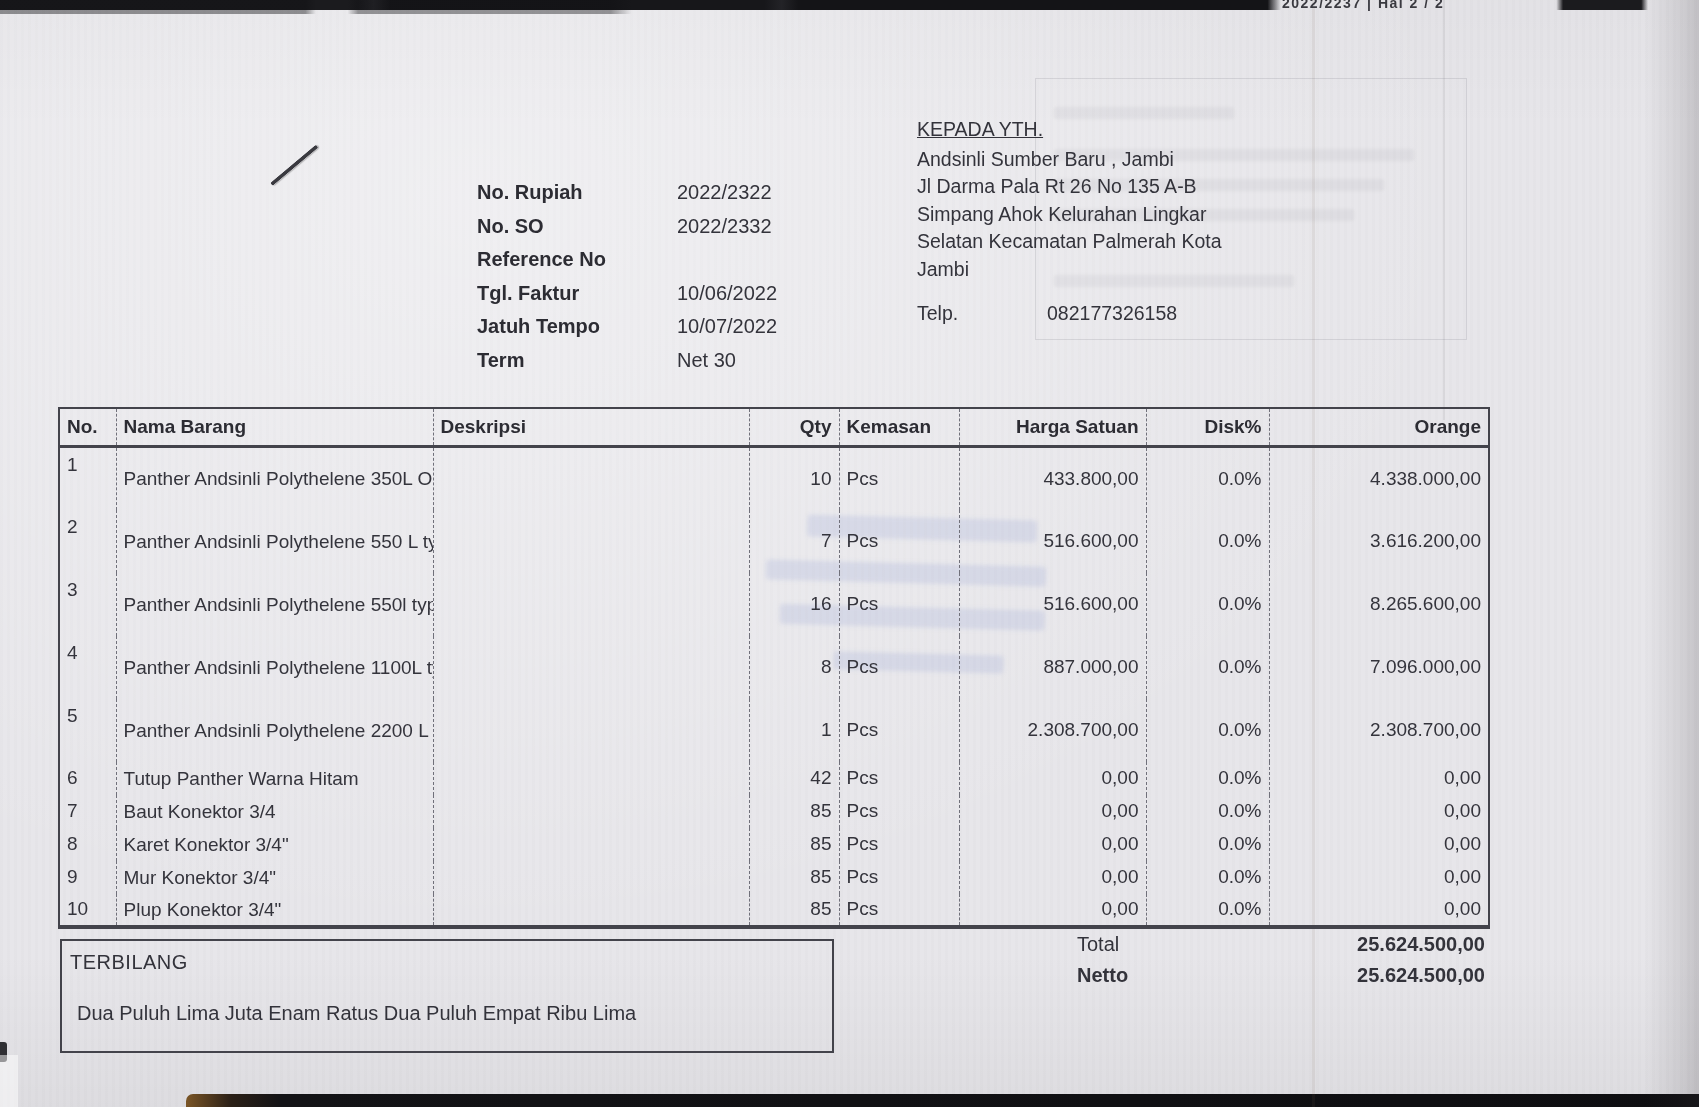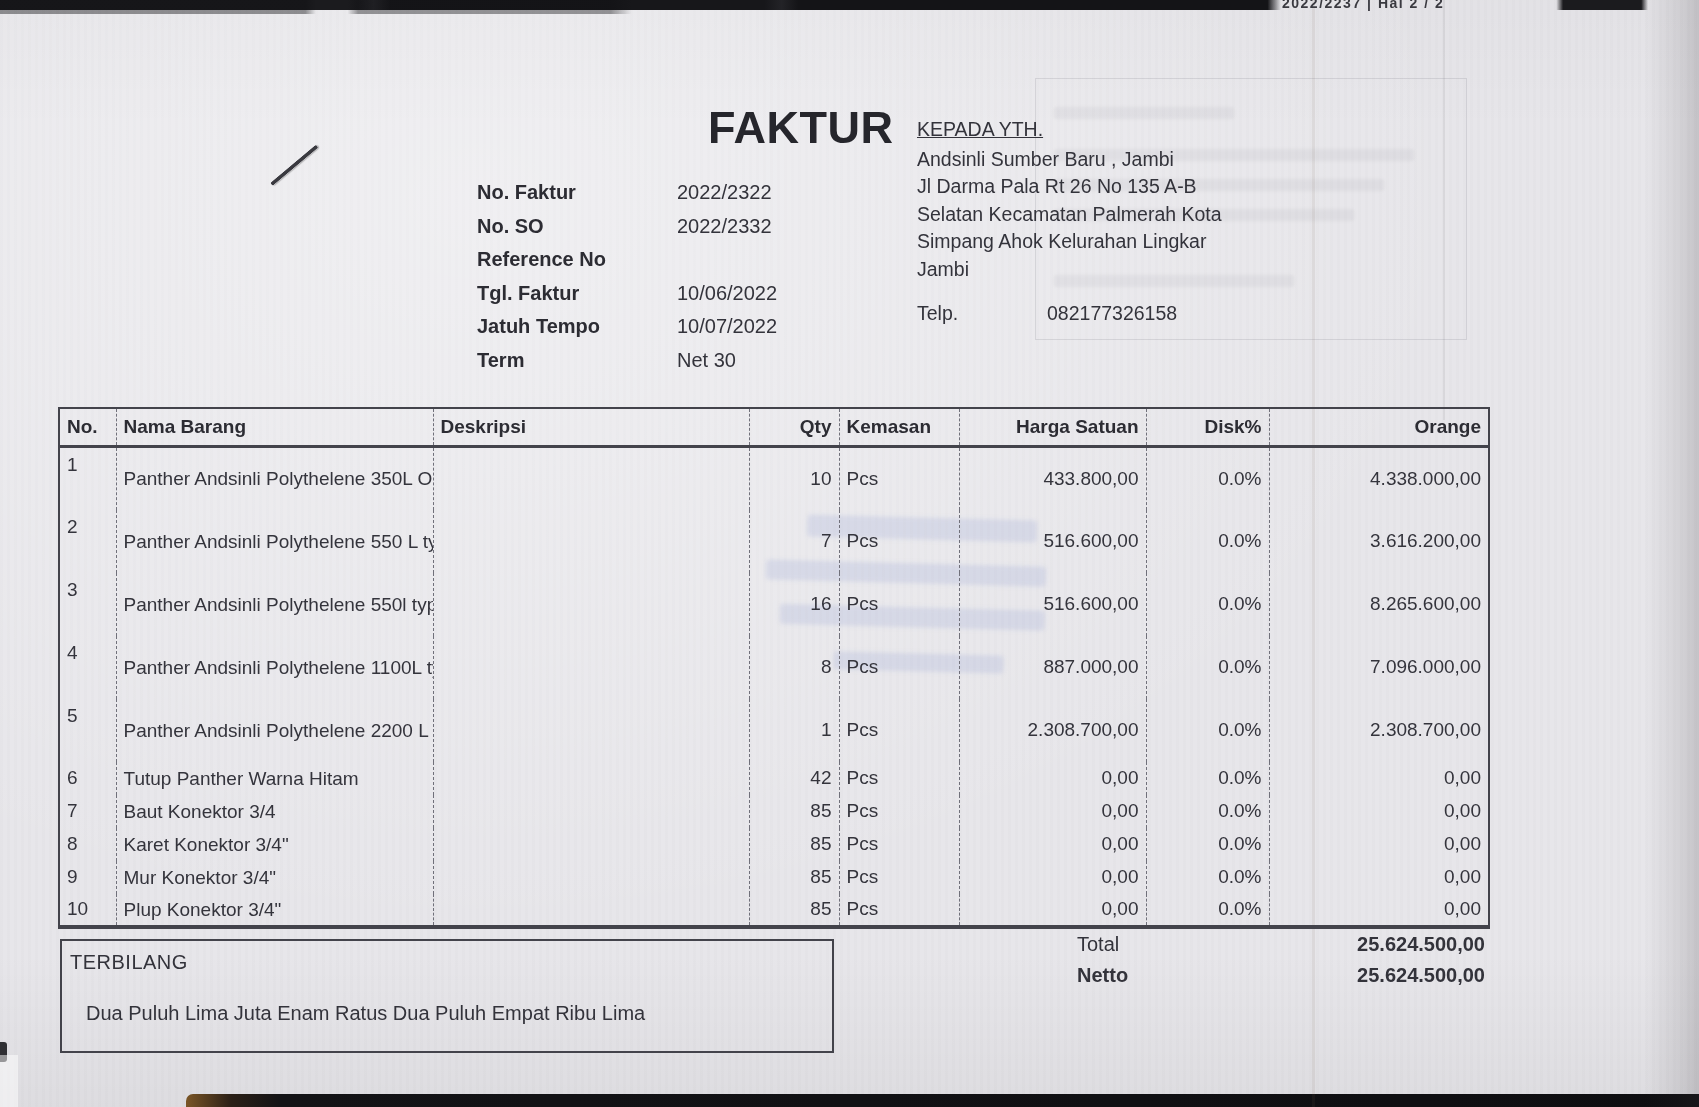--- a/index.html
+++ b/index.html
@@ -47,21 +47,21 @@
     padding:2px 7px;white-space:nowrap;overflow:hidden;}
   table.items th:last-child, table.items td:last-child{border-right:none;}
   tr.tall{height:63px;} tr.short{height:33px;}
   .al{text-align:left;} .ac{text-align:right;} .ar{text-align:right;}
   td.nama{white-space:pre-line;line-height:23px;}
   
   .tot-lbl{font-size:20px;color:#33333b;}
   .tot-val{font-size:20px;color:#33333b;text-align:right;width:325px;font-weight:bold;}
   .terbilang-box{left:60px;top:939px;width:770px;height:110px;border:2px solid #43434b;}
   .terbilang-box .tb-label{margin:10px 0 0 8px;font-size:20px;letter-spacing:.5px;color:#33333b;}
-  .terbilang-box .tb-lines{margin:24px 0 0 24px;font-size:20px;line-height:30px;color:#33333b;}
+  .terbilang-box .tb-lines{margin:24px 0 0 15px;font-size:20px;line-height:30px;color:#33333b;}
   
   .ghost-box{left:1035px;top:78px;width:430px;height:260px;border:1px solid rgba(80,80,95,.14);}
   .ghost-line{position:absolute;background:rgba(95,95,115,.07);filter:blur(1.5px);height:12px;border-radius:3px;}
   .ghost-stamp{left:745px;top:505px;width:315px;height:205px;transform:rotate(1.5deg);}
   .stamp-bar{position:absolute;background:rgba(110,130,200,.16);filter:blur(2px);border-radius:4px;}
 </style>
 </head>
 <body>
 
 <div id="paper">
@@ -85,43 +85,42 @@
   </div>
   <div class="abs ghost-stamp">
     <div class="stamp-bar" style="left:60px;top:12px;width:230px;height:22px;"></div>
     <div class="stamp-bar" style="left:20px;top:58px;width:280px;height:20px;"></div>
     <div class="stamp-bar" style="left:35px;top:102px;width:265px;height:20px;"></div>
     <div class="stamp-bar" style="left:90px;top:148px;width:170px;height:18px;"></div>
   </div>
 
   <div class="abs corner-note">2022/2237 | Hal 2 / 2</div>
 
-  <div class="abs doc-title">FAKTUR</div>
 
   <div class="abs details">
-    <div class="lbl">No. Faktur</div>
+    <div class="lbl">No. Rupiah</div>
     <div class="val">2022/2322</div>
     <div class="lbl">No. SO</div>
     <div class="val">2022/2332</div>
     <div class="lbl">Reference No</div>
     <div class="val"></div>
     <div class="lbl">Tgl. Faktur</div>
     <div class="val">10/06/2022</div>
     <div class="lbl">Jatuh Tempo</div>
     <div class="val">10/07/2022</div>
     <div class="lbl">Term</div>
     <div class="val">Net 30</div>
   </div>
 
   <div class="abs recipient">
     <div class="heading">KEPADA YTH.</div>
     <div>Andsinli Sumber Baru , Jambi</div>
     <div>Jl Darma Pala Rt 26 No 135 A-B</div>
+    <div>Simpang Ahok Kelurahan Lingkar</div>
     <div>Selatan Kecamatan Palmerah Kota</div>
-    <div>Simpang Ahok Kelurahan Lingkar</div>
     <div>Jambi</div>
     <div class="phone-row">
       <div class="lbl">Telp.</div>
       <div>082177326158</div>
     </div>
   </div>
 
   <table class="items abs">
     <colgroup>
       <col style="width:57px">

